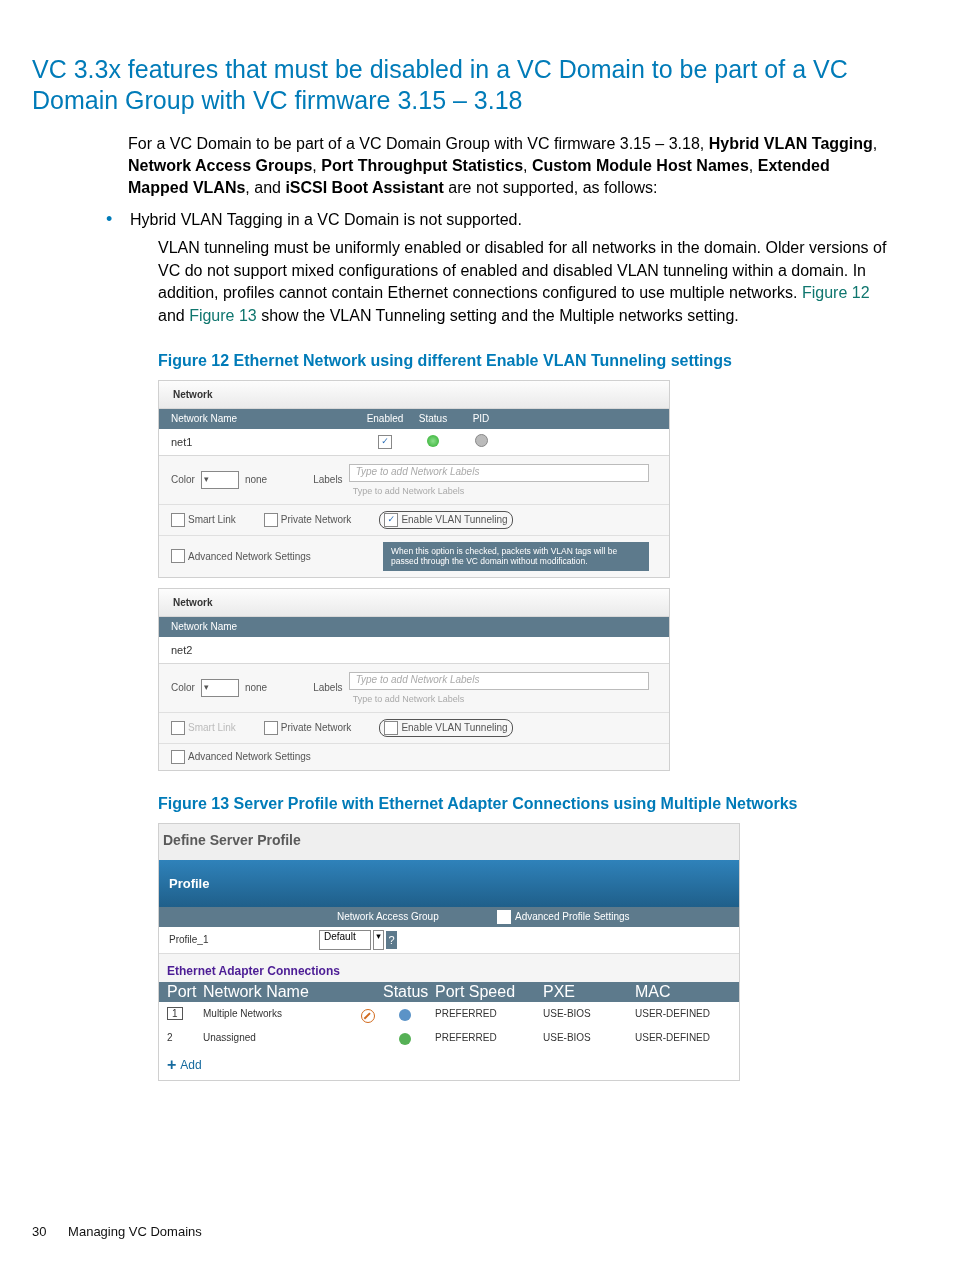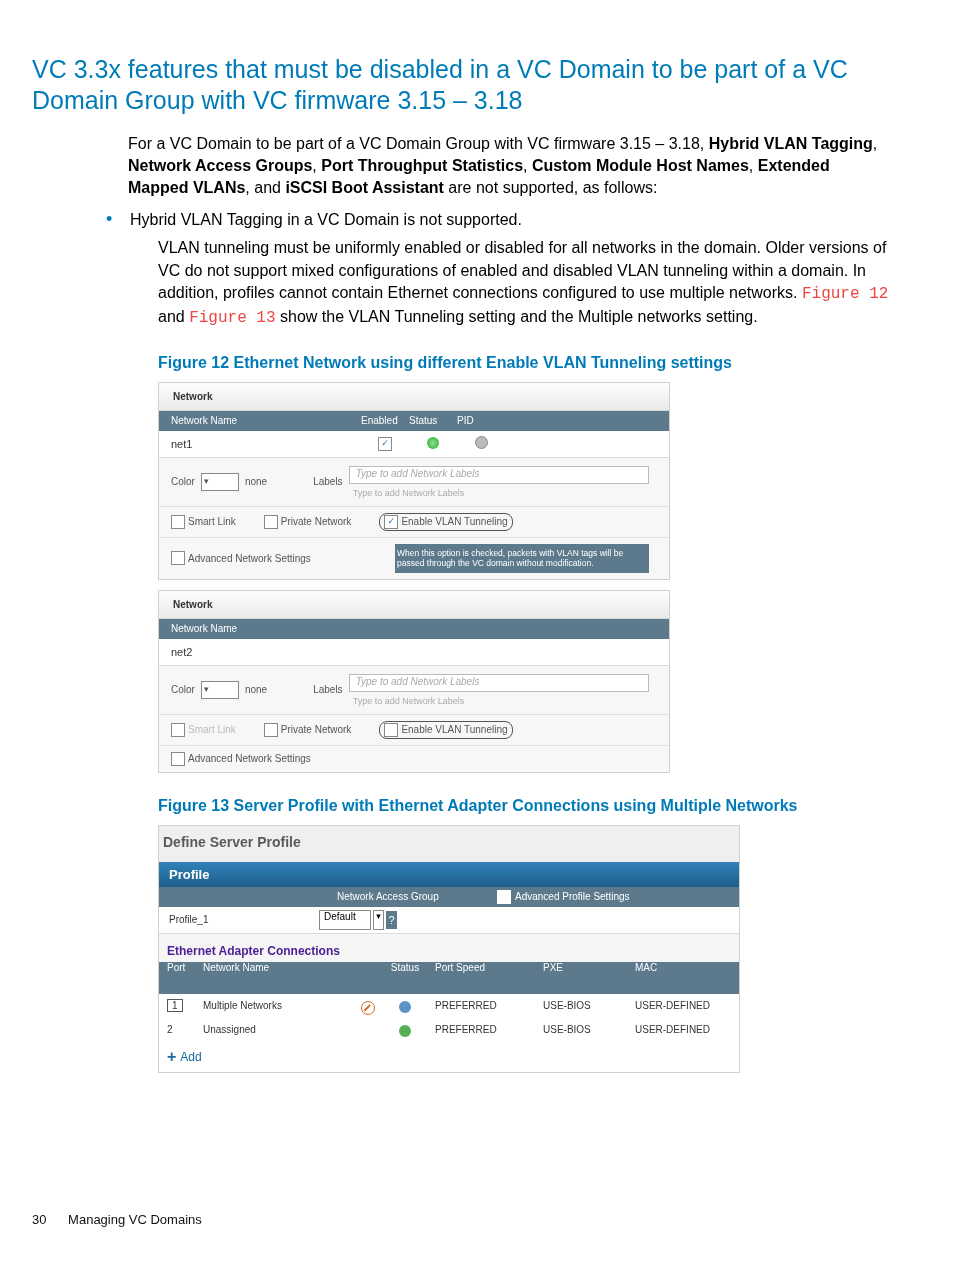--- a/index.html
+++ b/index.html
@@ -52,21 +52,21 @@
     color: #007bb8;
     font-size: 18px;
     line-height: 1.3;
   }
   .sub-para {
     margin-left: 28px;
     margin-top: 6px;
     font-size: 16px;
     line-height: 1.42;
   }
-  .link { color: #ef4444; font-family: Liberation Mono, monospace; }
+  .link { color: #0f766e; }
   .figure-caption {
     color: #007bb8;
     font-weight: 700;
     font-size: 16px;
     margin: 24px 0 10px 126px;
   }
   .figure-img {
     margin-left: 126px;
     border: 1px solid #ccc;
     background: #fff;
@@ -92,21 +92,21 @@
   }
   .net-header-row {
     display: flex;
     background: #5d7a8c;
     color: #fff;
     font-size: 10px;
     height: 20px;
     align-items: center;
   }
   .net-header-row .cell-name { flex: 0 0 190px; padding-left: 12px; }
-  .net-header-row .cell-small { width: 48px; }
+  .net-header-row .cell-small { width: 48px; text-align: center; }
   .net-value-row {
     display: flex;
     height: 26px;
     align-items: center;
     background: #fff;
     border-bottom: 1px solid #d8d8d8;
     font-size: 11px;
   }
   .net-value-row .cell-name { flex: 0 0 190px; padding-left: 12px; color:#333;}
   .net-value-row .cell-small { width: 48px; text-align: center; }
@@ -152,38 +152,38 @@
     border-top:1px solid #e0e0e0;
   }
   .check-row .cb { display:inline-flex; align-items:center; gap:3px;}
   .outline-mark {
     display:inline-block; border:1.5px solid #555; border-radius:8px;
     padding: 1px 4px;
   }
   .tooltip-box {
     margin-left:auto; margin-right:8px;
     background:#5d7a8c; color:#fff; font-size:8.5px;
-    padding:4px 2px; width:250px; line-height:1.25;
+    padding:4px 8px; width:250px; line-height:1.25;
   }
   .disabled-text { color:#bbb; }
   
   .f13 {
     margin-left:126px;
     width: 580px;
     border:1px solid #d0d0d0;
     font-size:11px;
   }
   .f13-title {
     font-weight:700; font-size:14px; color:#5a5a5a; padding: 8px 4px 12px 4px;
     background:#efefef;
   }
   .f13-profile-hdr {
     font-weight:700; font-size:13px; color:#fff;
     background: linear-gradient(#2f82ba,#1f5f8a);
-    padding:5px 10px;
+    padding:16px 10px;
   }
   .f13-profile-subhdr {
     display:flex; background:#5d7a8c; color:#fff; font-size:10px; height:20px; align-items:center;
   }
   .f13-profile-subhdr .c1{ width:150px; padding-left:28px;margin-top:44px;}
   .f13-profile-subhdr .c2{ width:150px;}
   .f13-profile-row {
     display:flex; height:26px; align-items:center; background:#fff; font-size:10px;
     border-bottom:1px solid #ddd;
   }
@@ -193,21 +193,21 @@
   }
   .f13-select {
     border:1px solid #888; background:#fff; height:18px; font-size:10px; padding:0 14px 0 4px;
     position:relative;
   }
   .f13-eac-title {
     font-weight:700; font-size:12px; color:#4c1d95; padding:10px 8px 4px 8px;
     background:#f5f5f5;
   }
   .eac-hdr {
-    display:flex; background:#5d7a8c; color:#fff; font-size:10px; height:32px; 
+    display:flex; background:#5d7a8c; color:#fff; font-size:16px; height:20px; align-items:center;
   }
   .eac-hdr > div { padding-left:8px; box-sizing:border-box;}
   .eac-col-port{ width:36px;}
   .eac-col-net{ width:180px;}
   .eac-col-status{ width:52px; text-align:center;}
   .eac-col-speed{ width:108px;}
   .eac-col-pxe{ width:92px;}
   .eac-col-mac{ width:108px;}
   .eac-row {
     display:flex; height:24px; align-items:center; font-size:10px; color:#333;
@@ -231,21 +231,21 @@
     transform:translateY(2px);
   }
   .boxed-port {
     border:1.5px solid #555; padding:0 4px; display:inline-block;
   }
   .add-link {
     color:#156a9e; font-size:12px; padding:6px 8px; display:flex; align-items:center; gap:4px;
   }
   .add-link .plus { font-weight:700; font-size:16px; color:#156a9e;}
   .footer {
-    position:absolute; bottom:44px; left:32px; font-size:13px; color:#111;
+    position:absolute; bottom:32px; left:32px; font-size:13px; color:#111;
   }
   .footer .pg { margin-right:18px;}
 </style>
 </head>
 <body>
 
 <div class="page">
   <h1 class="section-title">VC 3.3x features that must be disabled in a VC Domain to be part of a VC Domain Group with VC firmware 3.15 – 3.18</h1>
 
   <p class="body-text">

